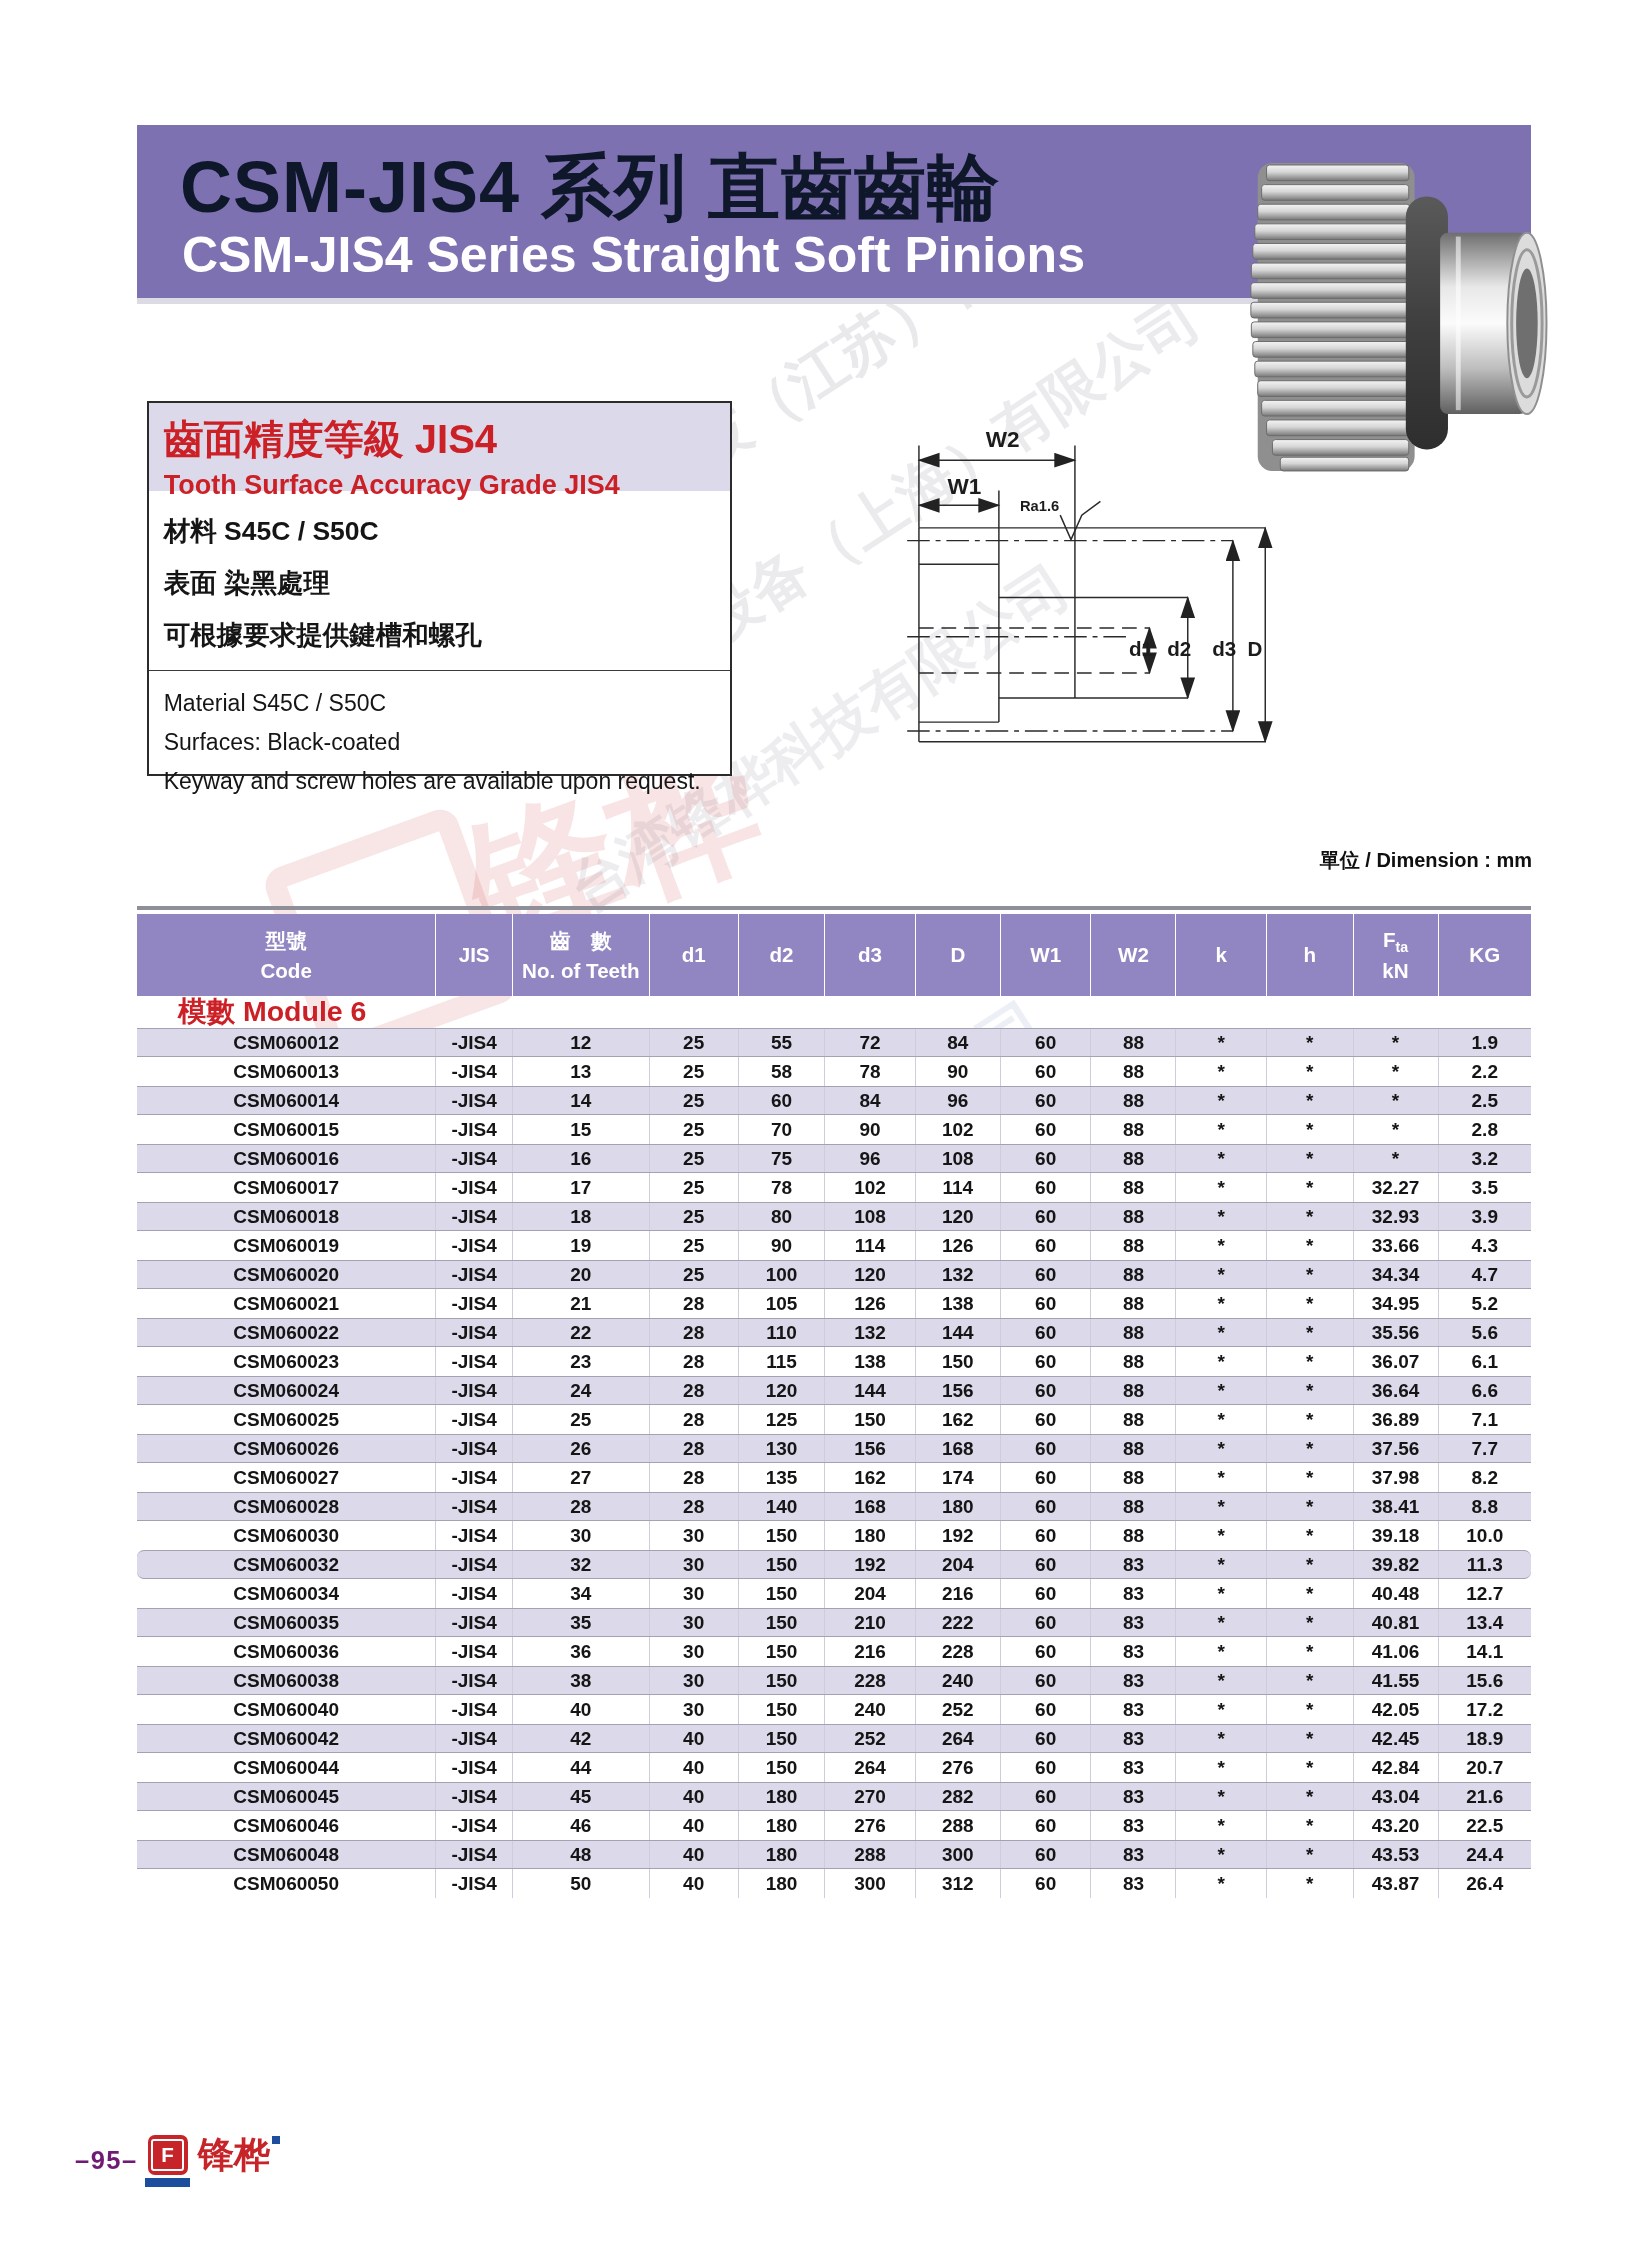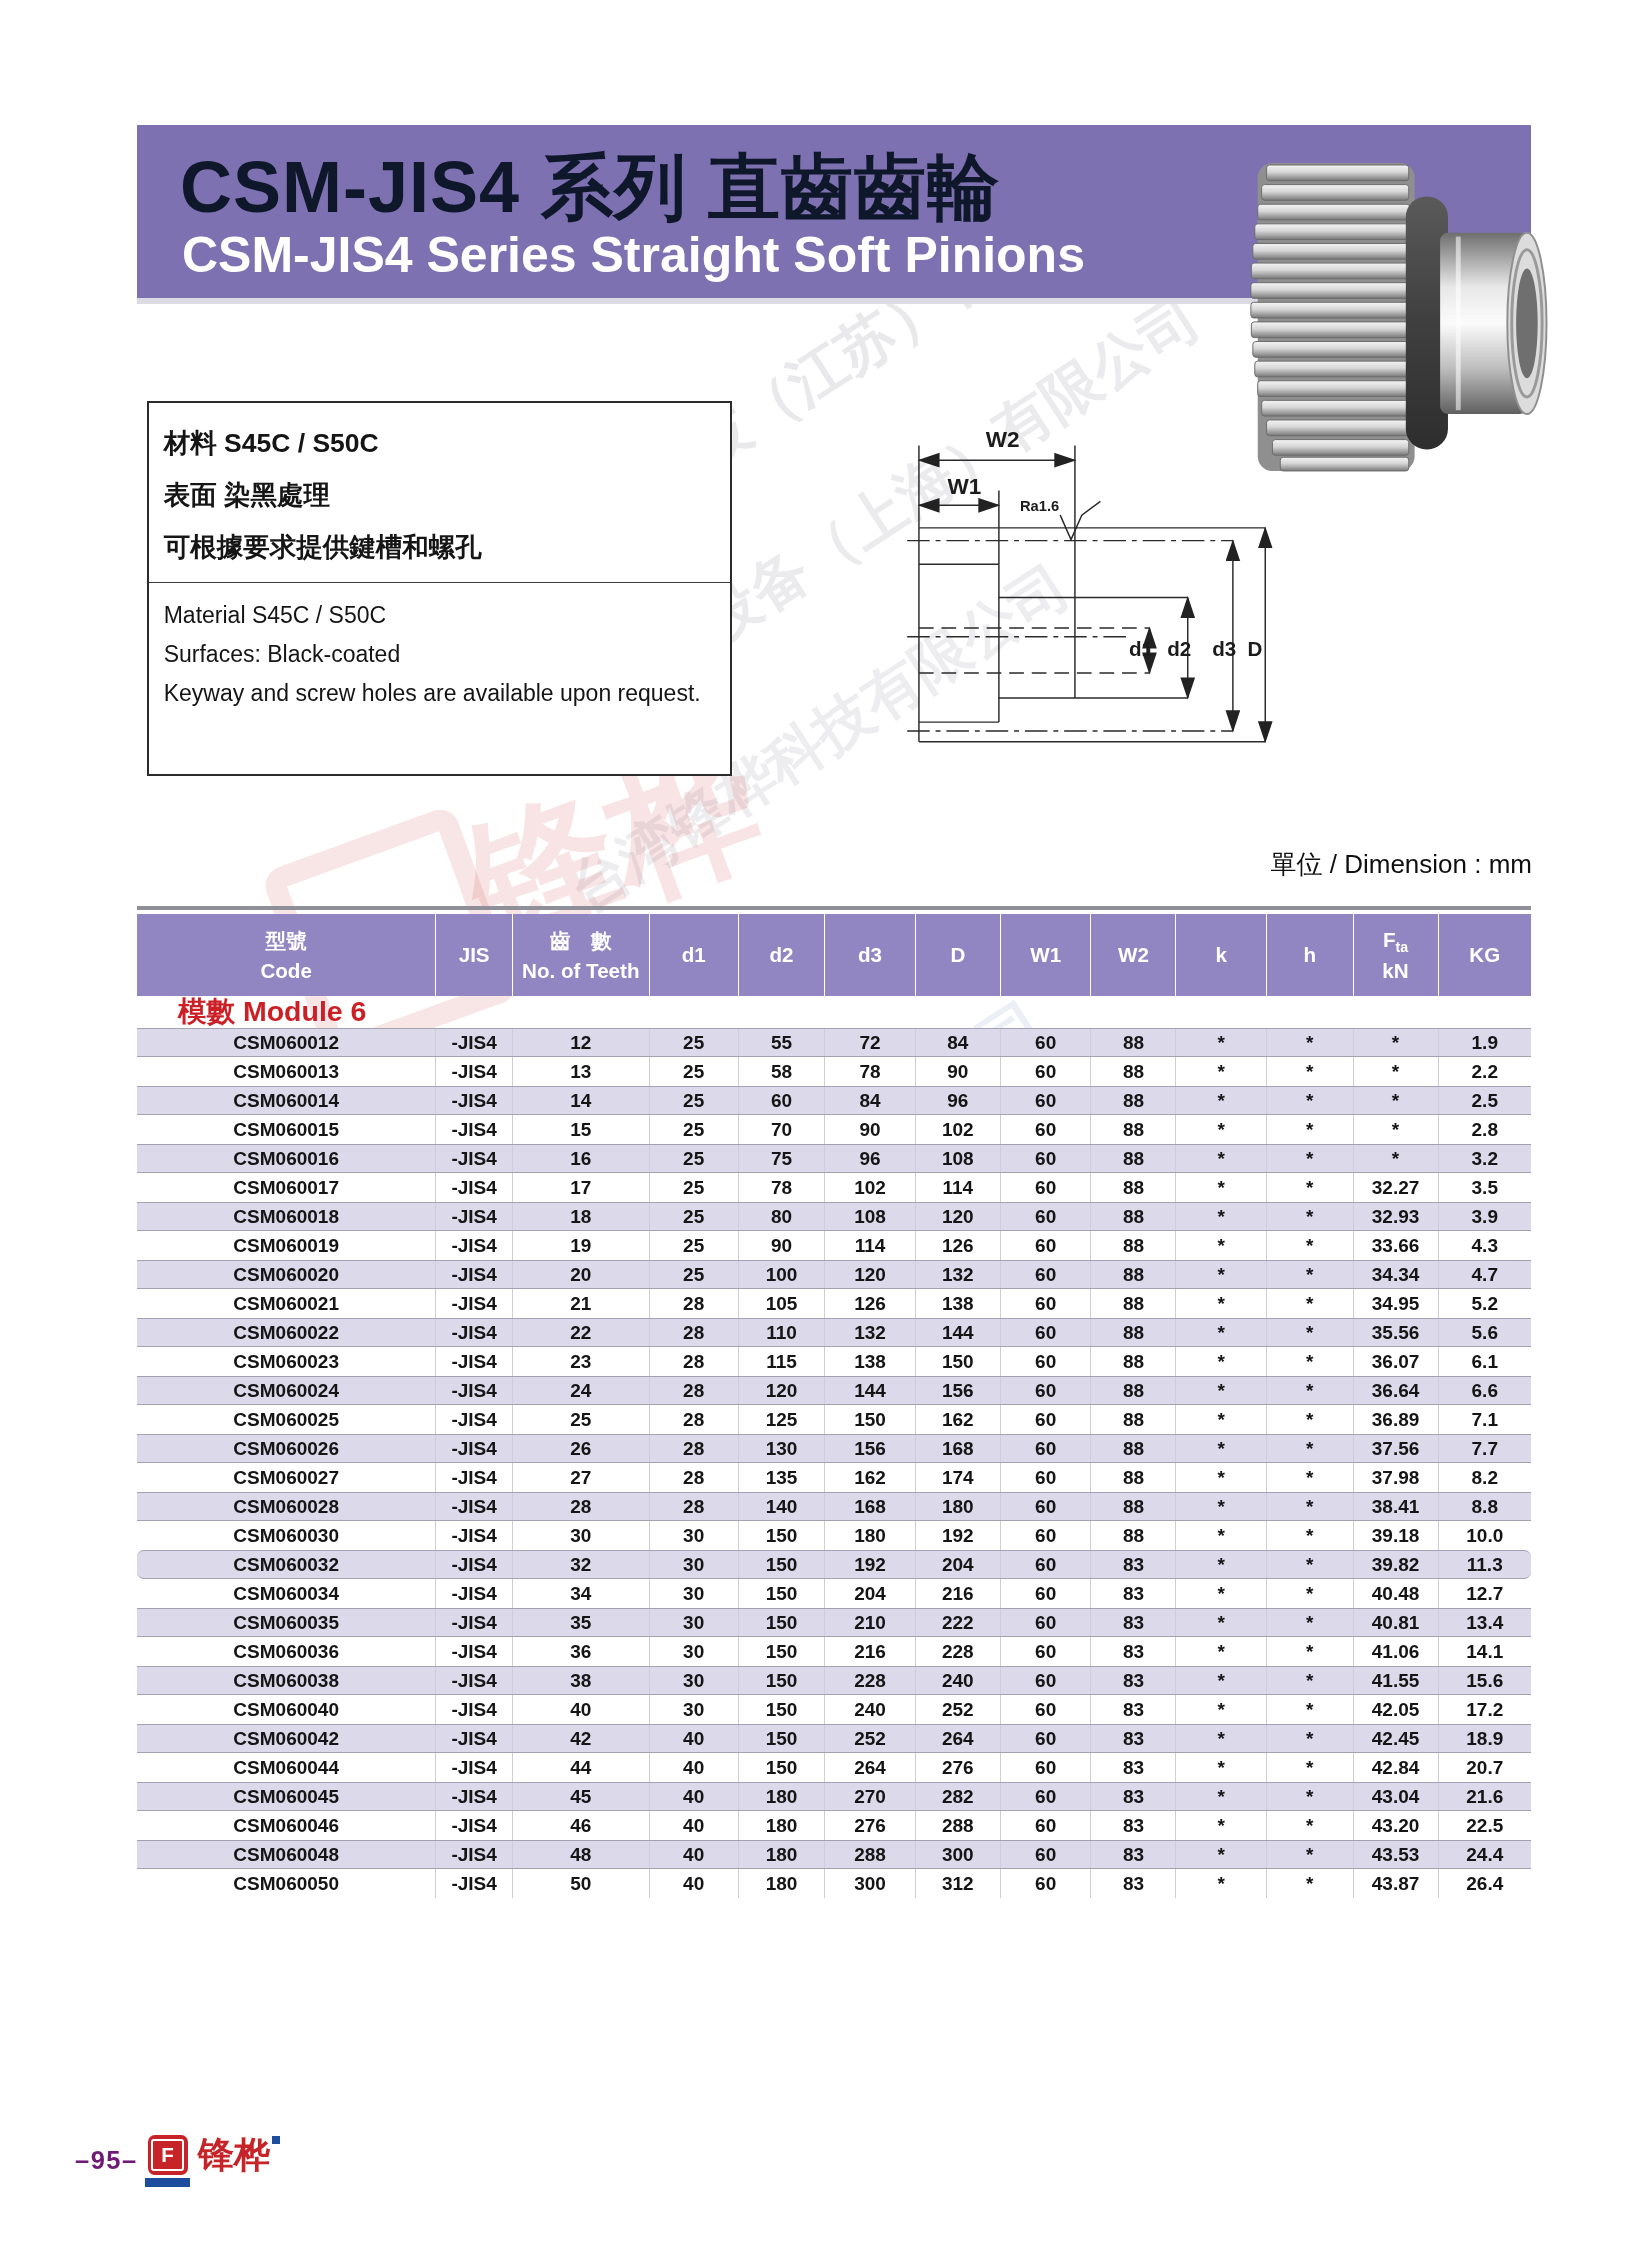--- a/index.html
+++ b/index.html
@@ -18,21 +18,21 @@
   .it-en{color:#cc2027;font-size:27px;font-weight:bold;padding:2.9px 0 0 14.7px;white-space:nowrap;}
   .infobox-zh{padding:13.7px 14.7px 9.8px;}
   .infobox-zh .line{font-size:26.5px;font-weight:bold;line-height:52px;white-space:nowrap;}
   .ib-divider{border:none;border-top:1.5px solid #3a3a3a;margin:0;}
   .infobox-en{padding:12.8px 14.7px;}
   .infobox-en .line{font-size:23px;font-weight:normal;line-height:39px;white-space:nowrap;}
   
   .diagram{position:absolute;left:898px;top:417px;width:398px;height:363px;}
   .diagram text{font-family:"Liberation Sans","DejaVu Sans",sans-serif;font-weight:bold;fill:#1c1c1c;}
   
-  .dim-note{position:absolute;right:115px;top:847px;font-size:26px;font-weight:normal;color:#101010;white-space:nowrap;}
+  .dim-note{position:absolute;right:115px;top:847px;font-size:20px;font-weight:bold;color:#101010;white-space:nowrap;}
   
   .rule{position:absolute;left:137px;top:906px;width:1394px;height:3.9px;background:#8f8f99;}
   .table-wrap{position:absolute;left:137px;top:914px;width:1394px;}
   .grid-row{display:grid;width:100%;}
   .thead .cell{background:#9186c2;color:#fff;height:82px;display:flex;flex-direction:column;
                align-items:center;justify-content:center;gap:3.9px;border-left:1.5px solid #fff;box-sizing:border-box;}
   .thead .cell:first-child{border-left:none;}
   .h-line{font-size:20.6px;font-weight:bold;white-space:nowrap;}
   .h-sub{font-size:14.2px;}
   .module{height:32px;display:flex;align-items:center;padding-left:41px;color:#cc2027;font-size:28.5px;font-weight:bold;}
@@ -122,20 +122,24 @@
     </g>
     <rect x="330" y="104" width="86" height="516" rx="42" fill="url(#collarGrad)"></rect>
     <rect x="400" y="178" width="178" height="370" rx="16" fill="url(#hubGrad)"></rect>
     <ellipse cx="577" cy="363" rx="40" ry="185" fill="#dcdcdc" stroke="#8f8f8f" stroke-width="4"></ellipse>
     <ellipse cx="577" cy="363" rx="31" ry="150" fill="none" stroke="#9a9a9a" stroke-width="6"></ellipse>
     <ellipse cx="577" cy="363" rx="22" ry="112" fill="#6f6f6f"></ellipse>
     <rect x="432" y="186" width="10" height="354" fill="#ffffff" opacity="0.55"></rect>
   </svg>
 
   <div class="infobox">
+    <div class="infobox-title">
+      <div class="it-zh">齒面精度等級 JIS4</div>
+      <div class="it-en">Tooth Surface Accuracy Grade JIS4</div>
+    </div>
     <div class="infobox-zh">
       <div class="line">材料 S45C / S50C</div>
       <div class="line">表面 染黑處理</div>
       <div class="line">可根據要求提供鍵槽和螺孔</div>
     </div>
     <hr class="ib-divider">
     <div class="infobox-en">
       <div class="line">Material S45C / S50C</div>
       <div class="line">Surfaces: Black-coated</div>
       <div class="line">Keyway and screw holes are available upon request.</div>

